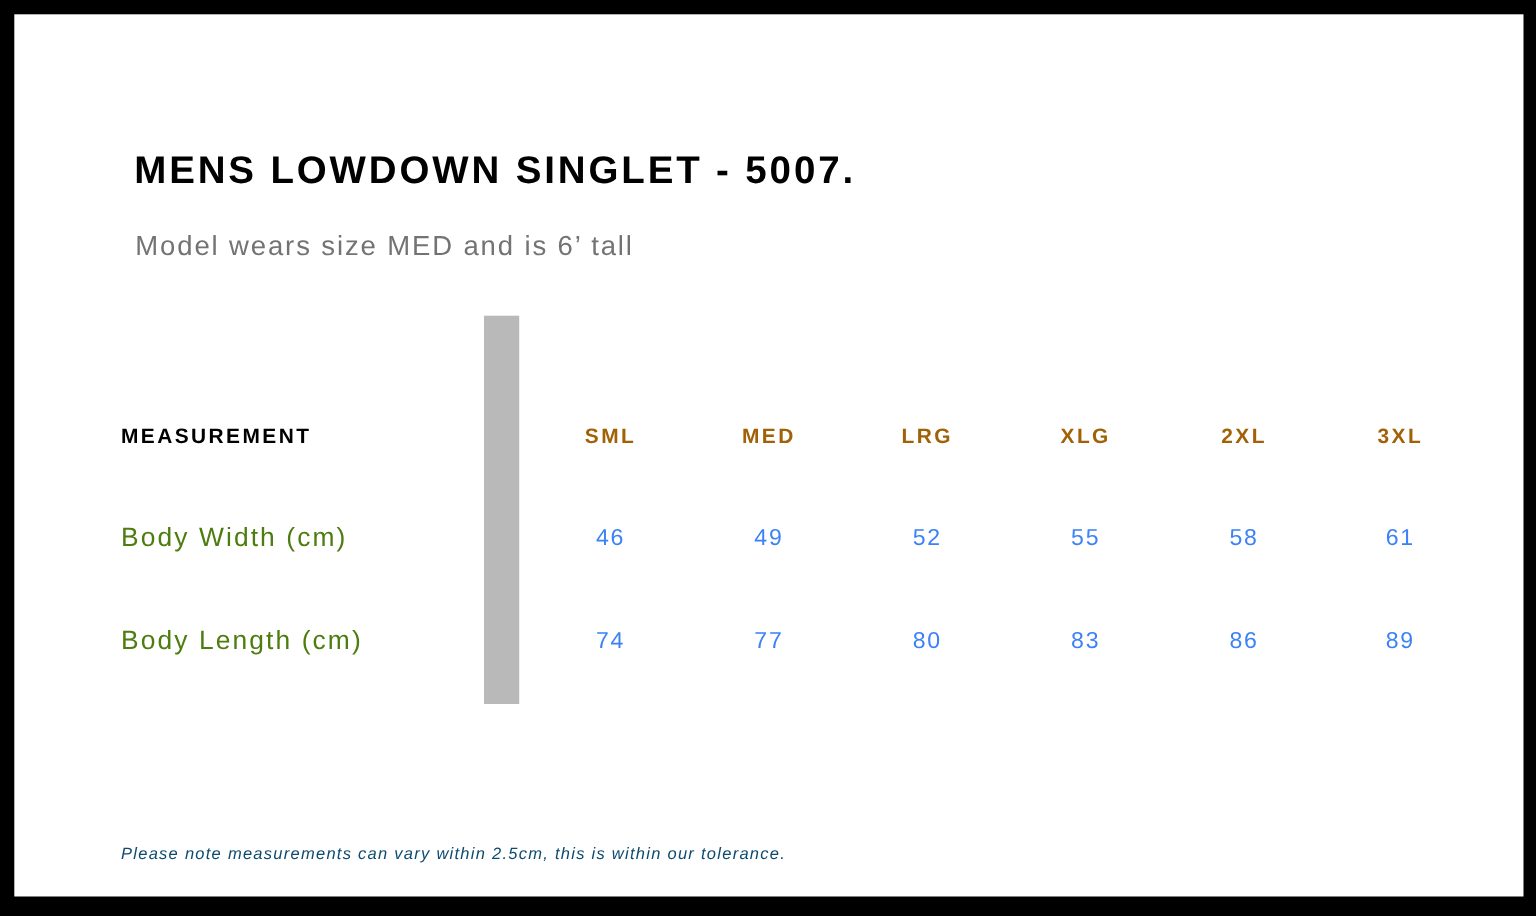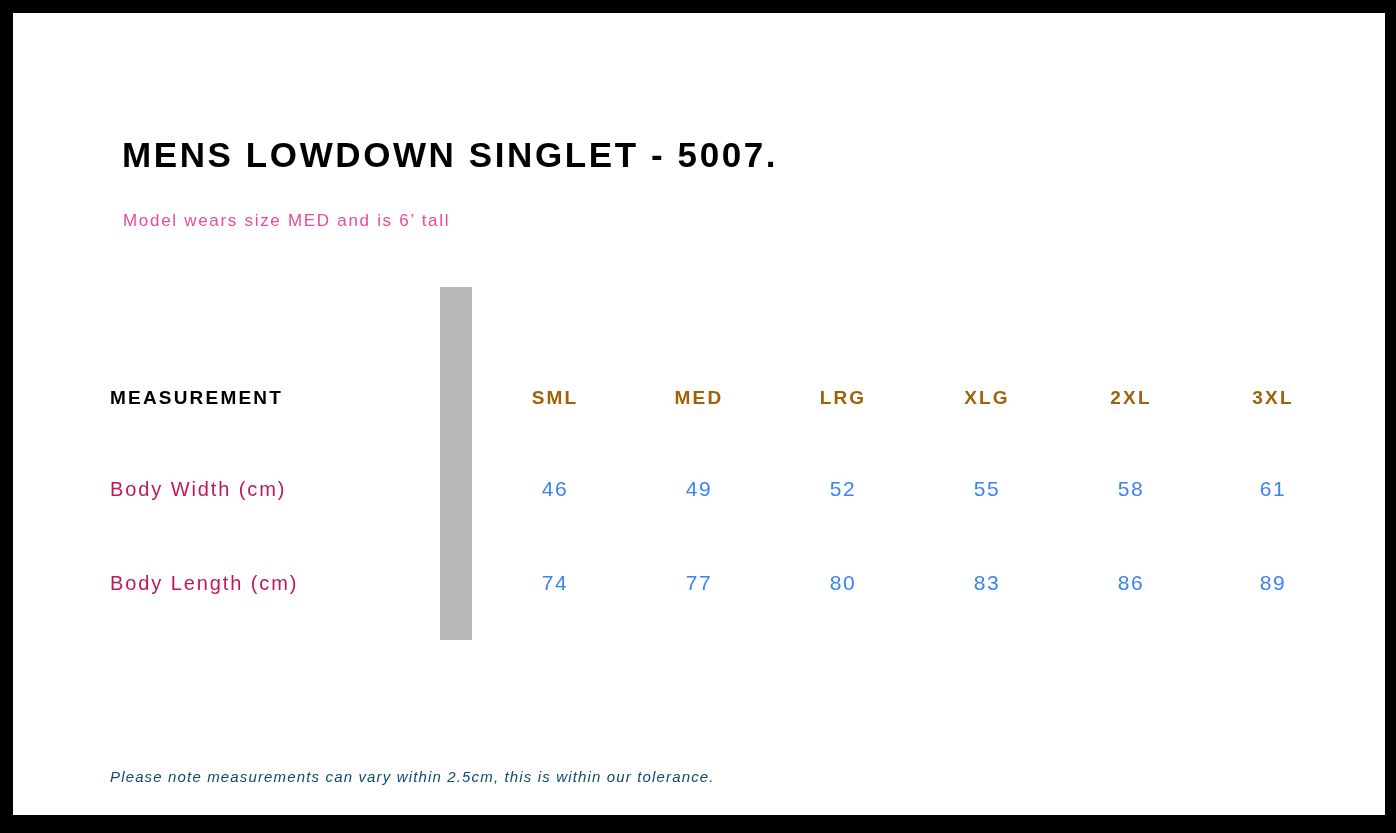--- a/index.html
+++ b/index.html
@@ -32,24 +32,24 @@
     letter-spacing: 2.6px;
     color: #000000;
     white-space: nowrap;
     line-height: 1;
   }
 
   .page-subtitle {
     position: absolute;
     left: 94px;
     top: 183px;
-    font-size: 17px;
+    font-size: 25px;
     font-weight: 400;
     letter-spacing: 1.7px;
-    color: #ec4899;
+    color: #737373;
     white-space: nowrap;
     line-height: 1;
   }
 
   
   .table-wrap {
     position: absolute;
     left: 0;
     top: 0;
     width: 1096px;
@@ -85,24 +85,24 @@
   }
 
   .header-row .rowlabel {
     font-size: 19px;
     font-weight: 700;
     letter-spacing: 2.2px;
     color: #000000;
   }
 
   .trow:not(.header-row) .rowlabel {
-    font-size: 20px;
+    font-size: 24px;
     font-weight: 400;
     letter-spacing: 1.9px;
-    color: #be185d;
+    color: #4d7c0f;
   }
 
   .cell {
     position: absolute;
     top: 0;
     width: 130px;
     height: 30px;
     line-height: 30px;
     text-align: center;
     white-space: nowrap;

